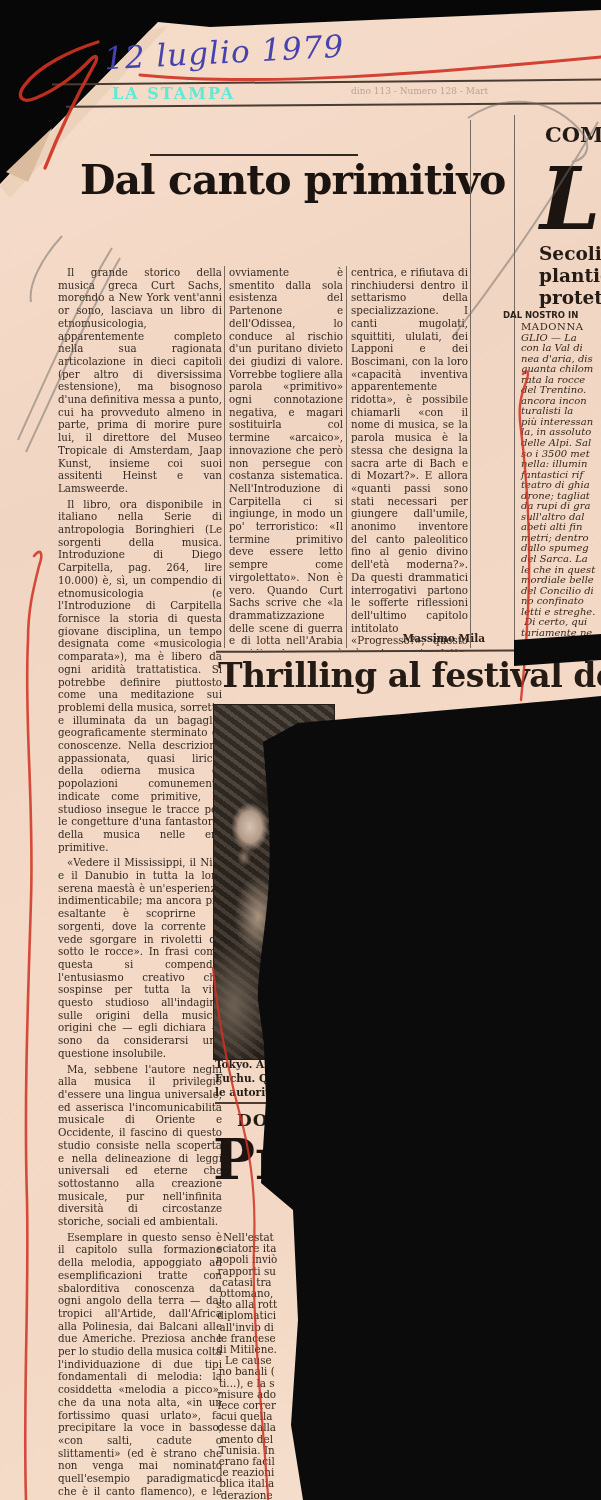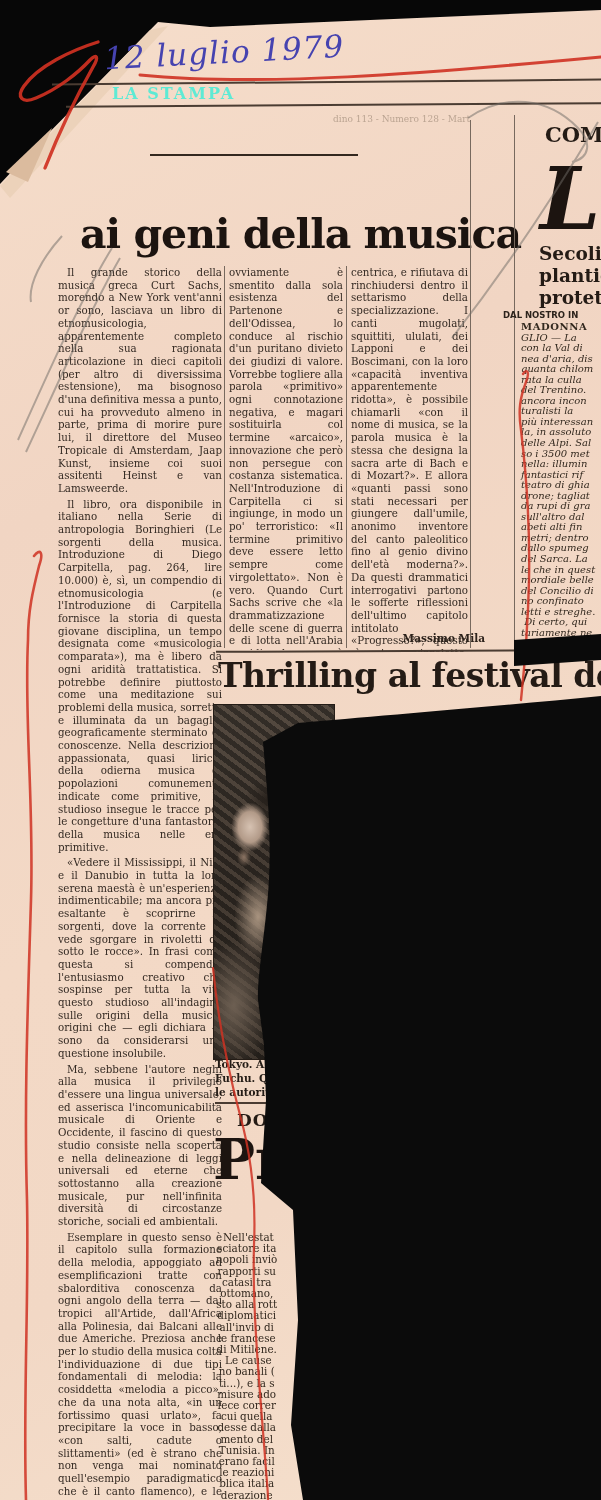--- a/index.html
+++ b/index.html
@@ -12,22 +12,22 @@
   .tear-hi1{position:absolute;inset:0;background:#ecd2ba;
     clip-path:polygon(0px 186px,150px 30px,168px 26px,10px 198px);}
   .tear-hi2{position:absolute;inset:0;background:#dbbb9e;
     clip-path:polygon(6px 172px,52px 128px,28px 182px);}
   
   .rule{position:absolute;background:#4a3c32;}
   .vrule{position:absolute;background:#77695e;width:1px;}
   
   .masthead{position:absolute;left:112px;top:84px;font:bold 16px "DejaVu Serif",serif;
     letter-spacing:2px;color:#5eead4;}
-  .showthrough{position:absolute;left:333px;top:86px;font:9px "DejaVu Serif",serif;
-    color:rgba(100,82,64,.4);white-space:nowrap;margin-top:28px;}
+  .showthrough{position:absolute;left:351px;top:86px;font:9px "DejaVu Serif",serif;
+    color:rgba(100,82,64,.4);white-space:nowrap;}
   
   .kicker{position:absolute;left:58px;top:124px;font:bold 20.5px "DejaVu Serif",serif;
     letter-spacing:-0.2px;color:#241b15;white-space:nowrap;}
   .kicker-underline{position:absolute;left:150px;top:154px;width:208px;height:2px;background:#33281f;}
   .headline{position:absolute;left:80px;color:#1c1410;font-weight:bold;
     font-family:"DejaVu Serif",serif;font-size:41px;letter-spacing:-1px;white-space:nowrap;}
   .hl1{top:156px;} .hl2{top:210px;}
   
   .col{position:absolute;top:266px;overflow:hidden;color:#342a23;
     font:10.3px/12.7px "DejaVu Serif",serif;text-align:justify;hyphens:auto;}
@@ -41,21 +41,21 @@
   
   .rc-kicker{position:absolute;left:545px;top:122px;font:bold 21px "DejaVu Serif",serif;color:#241b15;white-space:nowrap;}
   .rc-headline{position:absolute;left:540px;top:148px;font:bold italic 86px "DejaVu Serif",serif;
     font-style:italic;color:#1c1410;white-space:nowrap;}
   .rc-subhead{position:absolute;left:539px;top:243px;font:bold 18.5px/22px "DejaVu Serif",serif;color:#241b15;}
   .rc-subhead .ln{white-space:nowrap;}
   .rc-dateline{position:absolute;left:503px;top:310px;font:bold 8.5px "DejaVu Sans",sans-serif;
     color:#2c231c;white-space:nowrap;}
   .rc-lines{position:absolute;left:521px;top:322px;font:italic 10px/10.55px "DejaVu Serif",serif;color:#33291f;}
   .rc-lines .ln{white-space:pre;font-style:italic;}
-  .rc-lines .ln:first-child{font-style:normal;letter-spacing:.6px;font-weight:bold;}
+  .rc-lines .ln:first-child{font-style:normal;letter-spacing:.6px;font-weight:normal;}
   
   .fest-wrap{position:absolute;left:218px;top:656px;width:383px;height:46px;overflow:hidden;}
   .fest-headline{font:bold 33px "DejaVu Serif",serif;letter-spacing:-0.5px;color:#241b15;white-space:nowrap;}
   
   .photo{position:absolute;left:213px;top:704px;width:120px;height:354px;
     border:1px solid #241c16;background-color:#3b342e;
     background-image:
       radial-gradient(ellipse 26px 34px at 36px 122px,#d6c2b2 0%,#b29a88 45%,rgba(90,75,65,0) 72%),
       radial-gradient(ellipse 10px 14px at 30px 152px,#8a7362 0%,rgba(0,0,0,0) 70%),
       radial-gradient(ellipse 30px 28px at 54px 94px,#26201b 0%,rgba(0,0,0,0) 75%),
@@ -87,21 +87,21 @@
   <div class="paper"></div>
   <div class="tear-hi1"></div>
   <div class="tear-hi2"></div>
 
   <div class="rule" style="left:52px;top:81px;width:549px;height:2px;transform:rotate(-0.5deg);"></div>
   <div class="masthead">LA STAMPA</div>
   <div class="showthrough">dino 113 - Numero 128 - Mart</div>
   <div class="rule" style="left:66px;top:104px;width:535px;height:2px;transform:rotate(-0.4deg);"></div>
 
   <div class="kicker-underline"></div>
-  <div class="headline hl2">ai geni della musica</div>
+  <div class="headline hl1">Dal canto primitivo</div>
 
   <div class="col col1">
       <p>Il grande storico della musica greca Curt Sachs, morendo a New York vent'anni or sono, lasciava un libro di etnomusicologia, apparentemente completo nella sua ragionata articolazione in dieci capitoli (per altro di diversissima estensione), ma bisognoso d'una definitiva messa a punto, cui ha provveduto almeno in parte, prima di morire pure lui, il direttore del Museo Tropicale di Amsterdam, Jaap Kunst, insieme coi suoi assitenti Heinst e van Lamsweerde.</p>
       <p>Il libro, ora disponibile in italiano nella Serie di antropologia Boringhieri (Le sorgenti della musica. Introduzione di Diego Carpitella, pag. 264, lire 10.000) è, sì, un compendio di etnomusicologia (e l'Introduzione di Carpitella fornisce la storia di questa giovane disciplina, un tempo designata come «musicologia comparata»), ma è libero da ogni aridità trattatistica. Si potrebbe definire piuttosto come una meditazione sui problemi della musica, sorretta e illuminata da un bagaglio geograficamente sterminato di conoscenze. Nella descrizione appassionata, quasi lirica, della odierna musica di popolazioni comunemente indicate come primitive, lo studioso insegue le tracce per le congetture d'una fantastoria della musica nelle ere primitive.</p>
       <p>«Vedere il Mississippi, il Nilo e il Danubio in tutta la loro serena maestà è un'esperienza indimenticabile; ma ancora più esaltante è scoprirne le sorgenti, dove la corrente si vede sgorgare in rivoletti da sotto le rocce». In frasi come questa si compendia l'entusiasmo creativo che sospinse per tutta la vita questo studioso all'indagine sulle origini della musica; origini che — egli dichiara — sono da considerarsi una questione insolubile.</p>
       <p>Ma, sebbene l'autore neghi alla musica il privilegio d'essere una lingua universale, ed asserisca l'incomunicabilità musicale di Oriente e Occidente, il fascino di questo studio consiste nella scoperta e nella delineazione di leggi universali ed eterne che sottostanno alla creazione musicale, pur nell'infinita diversità di circostanze storiche, sociali ed ambientali.</p>
       <p>Esemplare in questo senso è il capitolo sulla formazione della melodia, appoggiato ad esemplificazioni tratte con sbalorditiva conoscenza da ogni angolo della terra — dai tropici all'Artide, dall'Africa alla Polinesia, dai Balcani alle due Americhe. Preziosa anche per lo studio della musica colta l'individuazione di due tipi fondamentali di melodia: la cosiddetta «melodia a picco», che da una nota alta, «in un fortissimo quasi urlato», fa precipitare la voce in basso, «con salti, cadute o slittamenti» (ed è strano che non venga mai nominato quell'esempio paradigmatico che è il canto flamenco), e le melodie «orizzontali», di cui viene seguita attentamente e catalogata la tipologia, a seconda degli intervalli in esse impiegati.</p>
     </div>
   <div class="col col2 cont">
       <p>ovviamente è smentito dalla sola esistenza del Partenone e dell'Odissea, lo conduce al rischio d'un puritano divieto dei giudizi di valore. Vorrebbe togliere alla parola «primitivo» ogni connotazione negativa, e magari sostituirla col termine «arcaico», innovazione che però non persegue con costanza sistematica. Nell'Introduzione di Carpitella ci si ingiunge, in modo un po' terroristico: «Il termine primitivo deve essere letto sempre come virgolettato». Non è vero. Quando Curt Sachs scrive che «la drammatizzazione delle scene di guerra e di lotta nell'Arabia meridionale è senz'altro a un livello superiore a quello primitivo», il termine non va inteso tra virgolette, bensì nel suo significato corrente, e pertanto restrittivo. Di casi simili nel libro se ne contano in abbondanza, e sono la prova dell'umanità grande di questo studioso che conosceva con pari amore tutta la musica, compresa quella euro-</p>
@@ -123,21 +123,21 @@
       <div class="ln">plantig</div>
       <div class="ln">protetti</div>
     </div>
   <div class="rc-dateline">DAL NOSTRO IN</div>
   <div class="rc-lines">
       <div class="ln">MADONNA</div>
       <div class="ln">GLIO — La</div>
       <div class="ln">con la Val di</div>
       <div class="ln">nea d'aria, dis</div>
       <div class="ln">quanta chilom</div>
-      <div class="ln">rata la culla</div>
+      <div class="ln">rata la rocce</div>
       <div class="ln">del Trentino.</div>
       <div class="ln">ancora incon</div>
       <div class="ln">turalisti la</div>
       <div class="ln">più interessan</div>
       <div class="ln">la, in assoluto</div>
       <div class="ln">delle Alpi. Sal</div>
       <div class="ln">so i 3500 met</div>
       <div class="ln">nella: illumin</div>
       <div class="ln">fantastici rif</div>
       <div class="ln">teatro di ghia</div>

